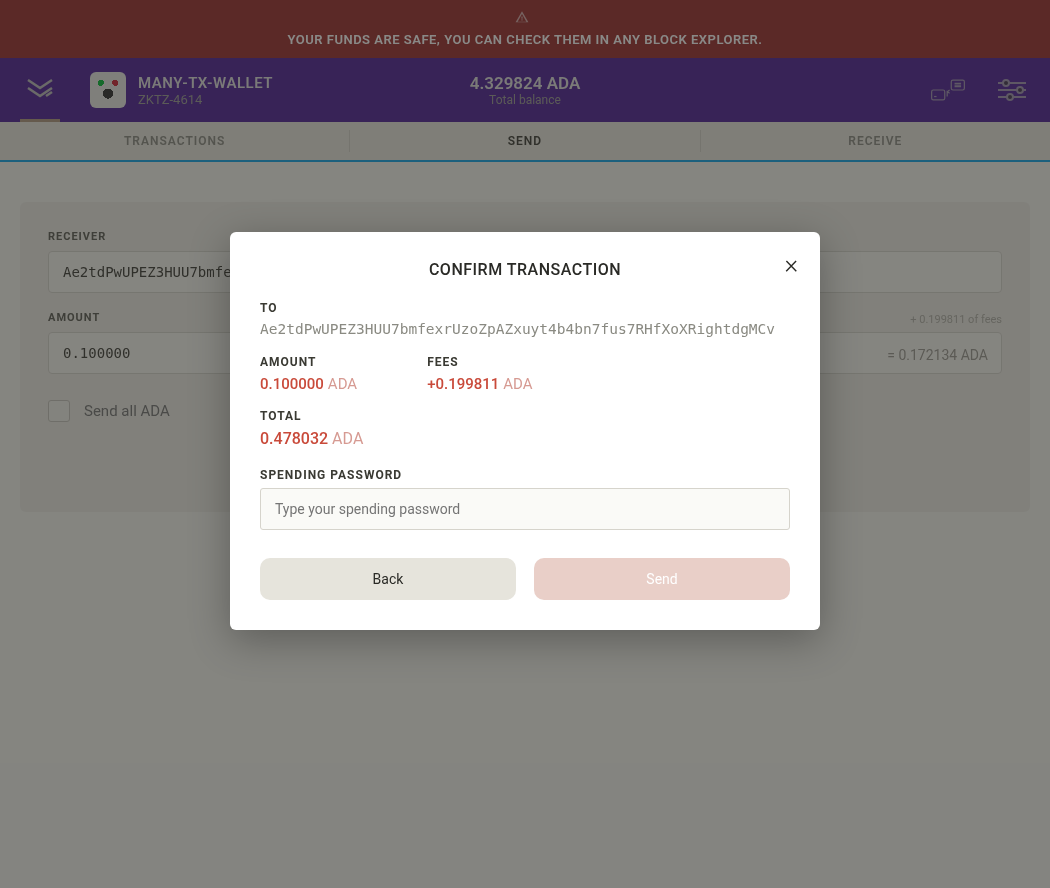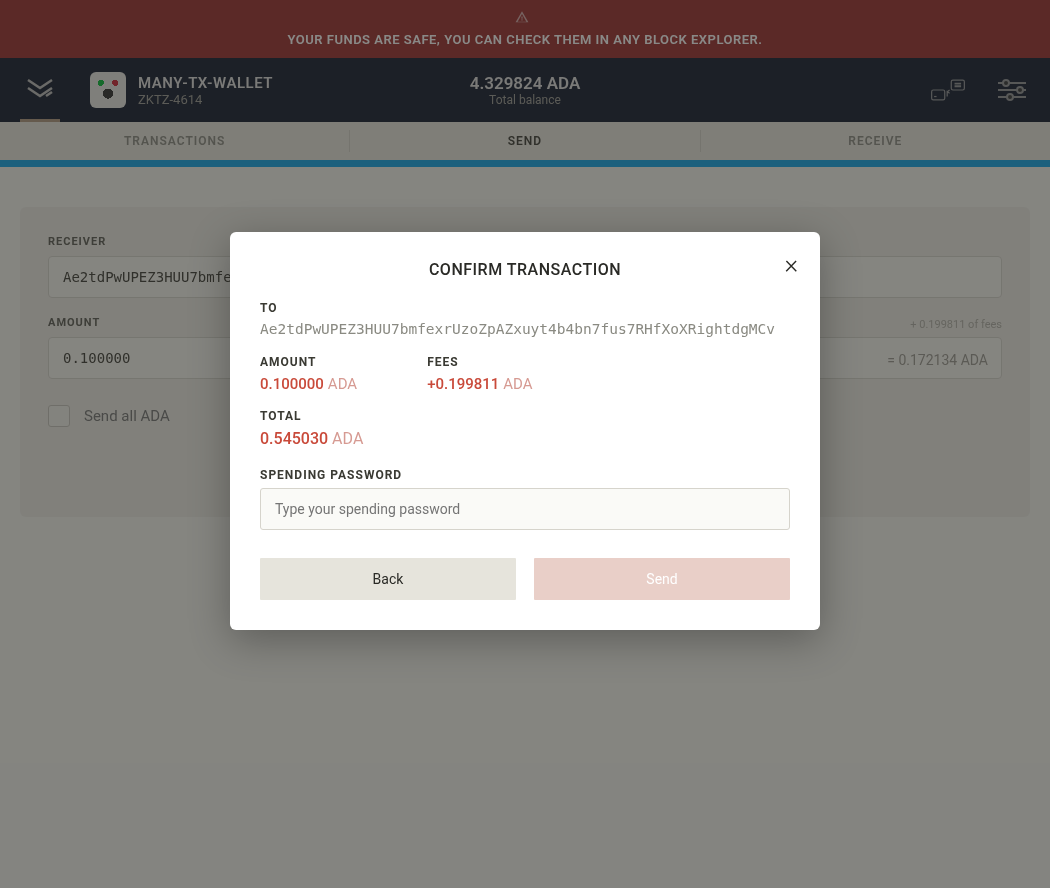--- a/index.html
+++ b/index.html
@@ -30,21 +30,21 @@
       text-decoration: underline;
     }
     .warn-icon {
       display: inline-block;
       width: 14px;
       height: 14px;
       vertical-align: -1px;
       margin-right: 6px;
     }
     .header-bar {
-      background: #0f172a;
+      background: #4c1d95;
       color: #ddd;
       display: flex;
       align-items: center;
       height: 64px;
       padding: 0 20px;
       position: relative;
     }
     .logo-box {
       width: 40px;
       height: 35px;
@@ -112,21 +112,21 @@
     .header-icon {
       width: 36px;
       height: 28px;
       display: flex;
       align-items: center;
       justify-content: center;
     }
     .tabs {
       display: flex;
       background: #e8e6de;
-      border-bottom: 7px solid #0ea5e9;
+      border-bottom: 2px solid #0ea5e9;
     }
     .tab {
       flex: 1;
       text-align: center;
       padding: 12px 0;
       font-size: 12px;
       font-weight: 600;
       letter-spacing: 1px;
       color: #8a8a82;
       cursor: pointer;
@@ -293,21 +293,21 @@
       margin-bottom: 28px;
     }
     .modal-buttons {
       display: flex;
       gap: 18px;
     }
     .modal-btn {
       flex: 1;
       padding: 13px 0;
       border: none;
-      border-radius: 1px;
+      border-radius: 10px;
       font-size: 14px;
       cursor: pointer;
     }
     .modal-btn.back {
       background: #e6e4dc;
       color: #2a2a26;
     }
     .modal-btn.send {
       background: #e9cfc8;
       color: #fff;
@@ -416,21 +416,21 @@
     <div>
       <div class="modal-field-label">FEES</div>
       <div class="modal-val">
         <span class="num">+0.199811</span><span class="cur">ADA</span>
       </div>
     </div>
   </div>
 
   <div class="modal-field-label">TOTAL</div>
   <div class="modal-total">
-    <span class="num">0.545030</span><span class="cur">ADA</span>
+    <span class="num">0.478032</span><span class="cur">ADA</span>
   </div>
 
   <div class="modal-field-label">SPENDING PASSWORD</div>
   <input type="password" class="modal-input" placeholder="Type your spending password" style="">
 
   <div class="modal-buttons">
     <button class="modal-btn back">Back</button>
     <button class="modal-btn send">Send</button>
   </div>
 </div>

